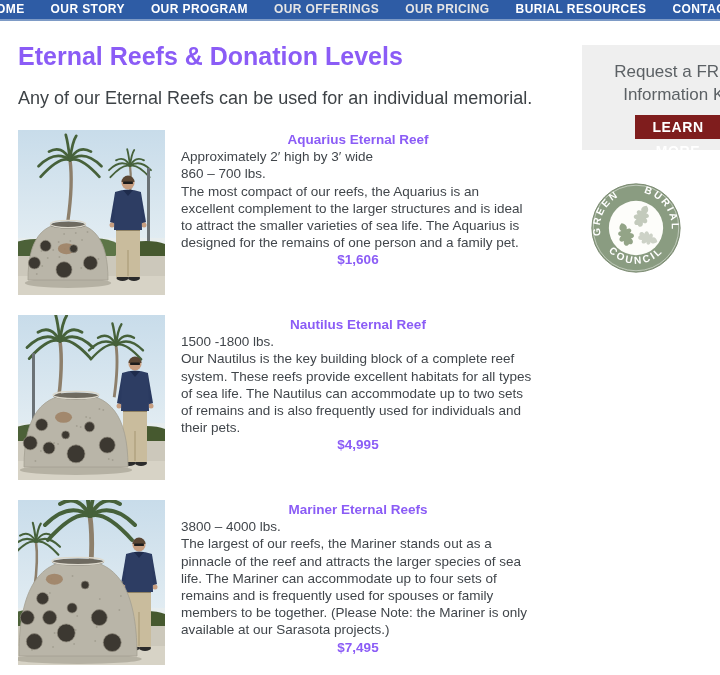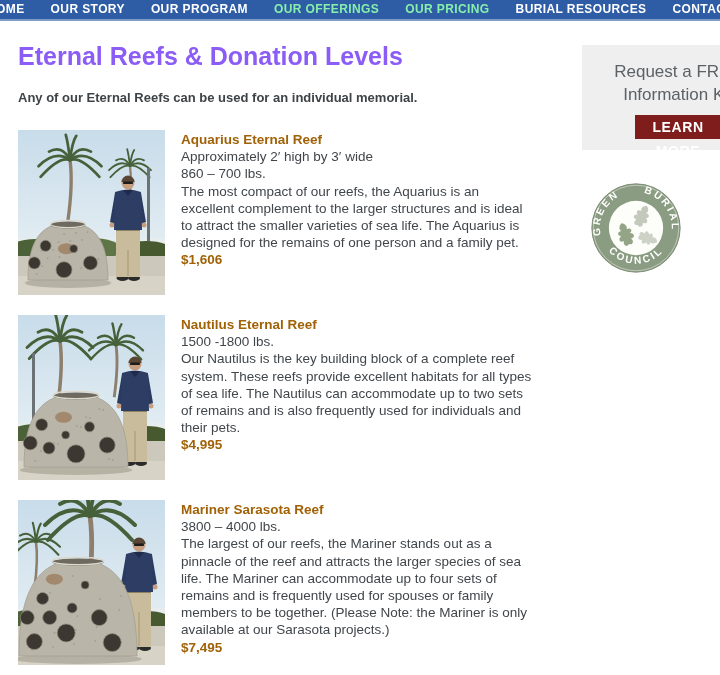--- a/index.html
+++ b/index.html
@@ -13,43 +13,43 @@
   .nav {
     position: absolute; top: 0; left: 0; width: 720px; height: 21px;
     background: #2e5ca5; border-bottom: 2px solid #7e9bc6;
     display: flex; align-items: center; justify-content: center; gap: 26px;
   }
   .nav-item {
     color: #ffffff; font-size: 12px; font-weight: 700;
     letter-spacing: 0.4px; text-decoration: none; cursor: pointer;
     line-height: 21px; white-space: nowrap;
   }
-  .nav-item.highlight { color: #86efac; }
+  .nav-item.highlight { color: #e5e5e5; }
   
   .main { position: absolute; left: 18px; top: 23px; width: 534px; }
   .page-title {
     margin-top: 18px; font-size: 25px; line-height: 30px;
     font-weight: 700; color: #8b5cf6;
   }
   .intro {
-    margin-top: 18px; font-size: 13px; line-height: 18px;
-    font-weight: 700; color: #3e4347;
+    margin-top: 18px; font-size: 18px; line-height: 18px;
+    font-weight: 400; color: #3e4347;
   }
   .rows { margin-top: 23px; }
   .row { display: flex; margin-bottom: 20px; }
   .photo {
     width: 147px; height: 165px; flex: 0 0 147px; overflow: hidden;
     background: #dfe8ec;
   }
   .photo svg { display:block; width:147px; height:165px; }
   .info {
     margin-left: 16px; width: 354px; padding-top: 1px;
     font-size: 13.5px; line-height: 17.2px; color: #41464b;
   }
-  .reef-name, .reef-price { font-weight: 700; color: #a16207; }
+  .reef-name, .reef-price { font-weight: 700; color: #8b5cf6; text-align: center; }
   
   .cta-box {
     position: absolute; left: 556px; top: 45px; width: 192px; height: 105px;
     background: #efefef; text-align: center; margin-left: 26px;
   }
   .cta-text {
     padding-top: 15px; font-size: 17px; line-height: 23px; color: #5c6165;
   }
   .learn-more {
     display: block; margin: 9px auto 0; width: 86px; height: 24px;
@@ -341,21 +341,21 @@
               <circle cx="31.68" cy="117.6" r="7" fill="#3c3831" stroke="#8f8a7d" stroke-width="0.7"></circle>
               <circle cx="16.340000000000003" cy="141.6" r="8" fill="#3c3831" stroke="#8f8a7d" stroke-width="0.7"></circle>
               <circle cx="48.2" cy="132.96" r="9" fill="#3c3831" stroke="#8f8a7d" stroke-width="0.7"></circle>
               <circle cx="81.24" cy="117.6" r="8" fill="#3c3831" stroke="#8f8a7d" stroke-width="0.7"></circle>
               <circle cx="94.22" cy="142.56" r="9" fill="#3c3831" stroke="#8f8a7d" stroke-width="0.7"></circle>
               <circle cx="54.1" cy="108" r="5" fill="#3c3831" stroke="#8f8a7d" stroke-width="0.7"></circle>
               <circle cx="67.08" cy="84.96000000000001" r="4" fill="#3c3831" stroke="#8f8a7d" stroke-width="0.7"></circle>
             </svg>
           </div>
         <div class="info">
-          <div class="reef-name">Mariner Sarasota Reef</div>
+          <div class="reef-name">Mariner Eternal Reefs</div>
           <div class="reef-weight">3800 – 4000 lbs.</div>
           <div class="reef-desc">The largest of our reefs, the Mariner stands out as a pinnacle of the reef and attracts the larger species of sea life. The Mariner can accommodate up to four sets of remains and is frequently used for spouses or family members to be together. (Please Note: the Mariner is only available at our Sarasota projects.)</div>
           <div class="reef-price">$7,495</div>
         </div>
       </div>
 
     </div>
   </div>
 
   <div class="cta-box">

